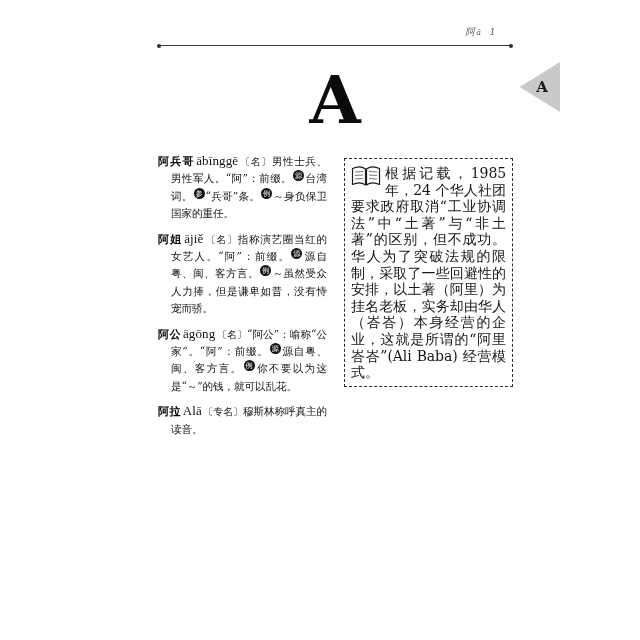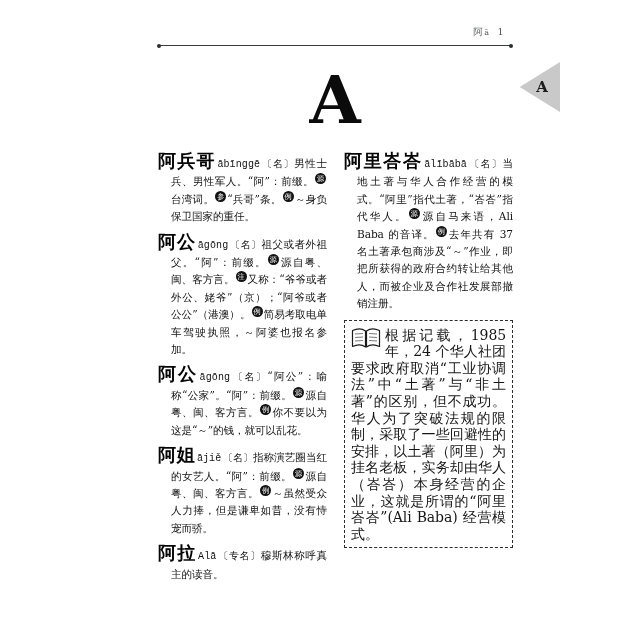--- a/index.html
+++ b/index.html
@@ -28,27 +28,28 @@
   
   .header-zone {
     position: absolute;
     left: 158px;
     top: 26px;
     width: 354px;
     height: 24px;
   }
   .header-text {
     position: absolute;
-    right: 8px;
+    right: 16px;
     top: 0;
     font-size: 9.5px;
     color: #55585c;
     letter-spacing: 0.5px;
     white-space: nowrap;
     font-family: "DejaVu Serif", "Liberation Serif", serif;
+    font-style: italic;
   }
   .header-text .pinyin {
     font-size: 8px;
     padding: 0 2px 0 1px;
   }
   .header-text .folio {
     padding-left: 6px;
   }
   .header-rule {
     position: absolute;
@@ -127,28 +128,28 @@
     line-height: 17.4px;
     text-align: justify;
     text-justify: inter-character;
     text-indent: -13px;
     padding-left: 13px;
     margin-bottom: 7px;
     color: #121212;
     letter-spacing: -0.1px;
   }
   .headword {
-    font-size: 18px;
+    font-size: 11px;
     font-weight: 700;
     letter-spacing: 0.6px;
     color: #050505;
   }
   .pron {
-    font-size: 10px;
-    font-family: Liberation Mono, monospace;
+    font-size: 13px;
+    font-family: Liberation Serif, serif;
     letter-spacing: 0.1px;
     padding: 0 1.5px;
     color: #111;
   }
   .pos {
     font-size: 10px;
   }
   
   .mk {
     display: inline-block;
@@ -209,44 +210,38 @@
 
   <div class="columns">
 
     <div class="column">
 
       <div class="entry">
         <span class="headword">阿兵哥</span><span class="pron">ābīnggē</span><span class="pos">〔名〕</span><span>男性士兵、男性军人。“阿”：前缀。</span><span class="mk">源</span><span>台湾词。</span><span class="mk">参</span><span>“兵哥”条。</span><span class="mk">例</span><span>～身负保卫国家的重任。</span>
       </div>
 
 
-      <div class="entry">
-        <span class="headword">阿公</span><span class="pron">āgōng</span><span class="pos">〔名〕</span><span>祖父或者外祖父。“阿”：前缀。</span><span class="mk">源</span><span>源自粤、闽、客方言。</span><span class="mk">注</span><span>又称：“爷爷或者外公、姥爷”（京）；“阿爷或者公公”（港澳）。</span><span class="mk">例</span><span>简易考取电单车驾驶执照，～阿婆也报名参加。</span>
+
+      <div class="entry">
+        <span class="headword">阿姐</span><span class="pron">ājiě</span><span class="pos">〔名〕</span><span>指称演艺圈当红的女艺人。“阿”：前缀。</span><span class="mk">源</span><span>源自粤、闽、客方言。</span><span class="mk">例</span><span>～虽然受众人力捧，但是谦卑如昔，没有恃宠而骄。</span>
       </div>
 
       <div class="entry">
         <span class="headword">阿公</span><span class="pron">āgōng</span><span class="pos">〔名〕</span><span>“阿公”：喻称“公家”。“阿”：前缀。</span><span class="mk">源</span><span>源自粤、闽、客方言。</span><span class="mk">例</span><span>你不要以为这是“～”的钱，就可以乱花。</span>
       </div>
 
       <div class="entry">
-        <span class="headword">阿姐</span><span class="pron">ājiě</span><span class="pos">〔名〕</span><span>指称演艺圈当红的女艺人。“阿”：前缀。</span><span class="mk">源</span><span>源自粤、闽、客方言。</span><span class="mk">例</span><span>～虽然受众人力捧，但是谦卑如昔，没有恃宠而骄。</span>
-      </div>
-
-      <div class="entry">
         <span class="headword">阿拉</span><span class="pron">Alā</span><span class="pos">〔专名〕</span><span>穆斯林称呼真主的读音。</span>
       </div>
 
     </div>
 
     <div class="column">
 
 
-      <div class="entry">
-        <span class="headword">阿里峇峇</span><span class="pron">ālībābā</span><span class="pos">〔名〕</span><span>当地土著与华人合作经营的模式。“阿里”指代土著，“峇峇”指代华人。</span><span class="mk">源</span><span>源自马来语，Ali Baba 的音译。</span><span class="mk">例</span><span>去年共有 37 名土著承包商涉及“～”作业，即把所获得的政府合约转让给其他人，而被企业及合作社发展部撤销注册。</span>
-      </div>
 
       <div class="note-box">
         <svg class="note-icon" viewBox="0 0 60 44">
           <path d="M3 7 C12 3 22 3 29 8 L29 40 C22 35 12 35 3 39 Z" fill="#ffffff" stroke="#1b1b1b" stroke-width="2.4" stroke-linejoin="round"></path>
           <path d="M57 7 C48 3 38 3 31 8 L31 40 C38 35 48 35 57 39 Z" fill="#ffffff" stroke="#1b1b1b" stroke-width="2.4" stroke-linejoin="round"></path>
           <line x1="30" y1="8" x2="30" y2="40" stroke="#1b1b1b" stroke-width="2.2"></line>
           <line x1="8" y1="14" x2="24" y2="13" stroke="#1b1b1b" stroke-width="1.2"></line>
           <line x1="8" y1="21" x2="24" y2="20" stroke="#1b1b1b" stroke-width="1.2"></line>
           <line x1="8" y1="28" x2="24" y2="27" stroke="#1b1b1b" stroke-width="1.2"></line>
           <line x1="36" y1="13" x2="52" y2="14" stroke="#1b1b1b" stroke-width="1.2"></line>

